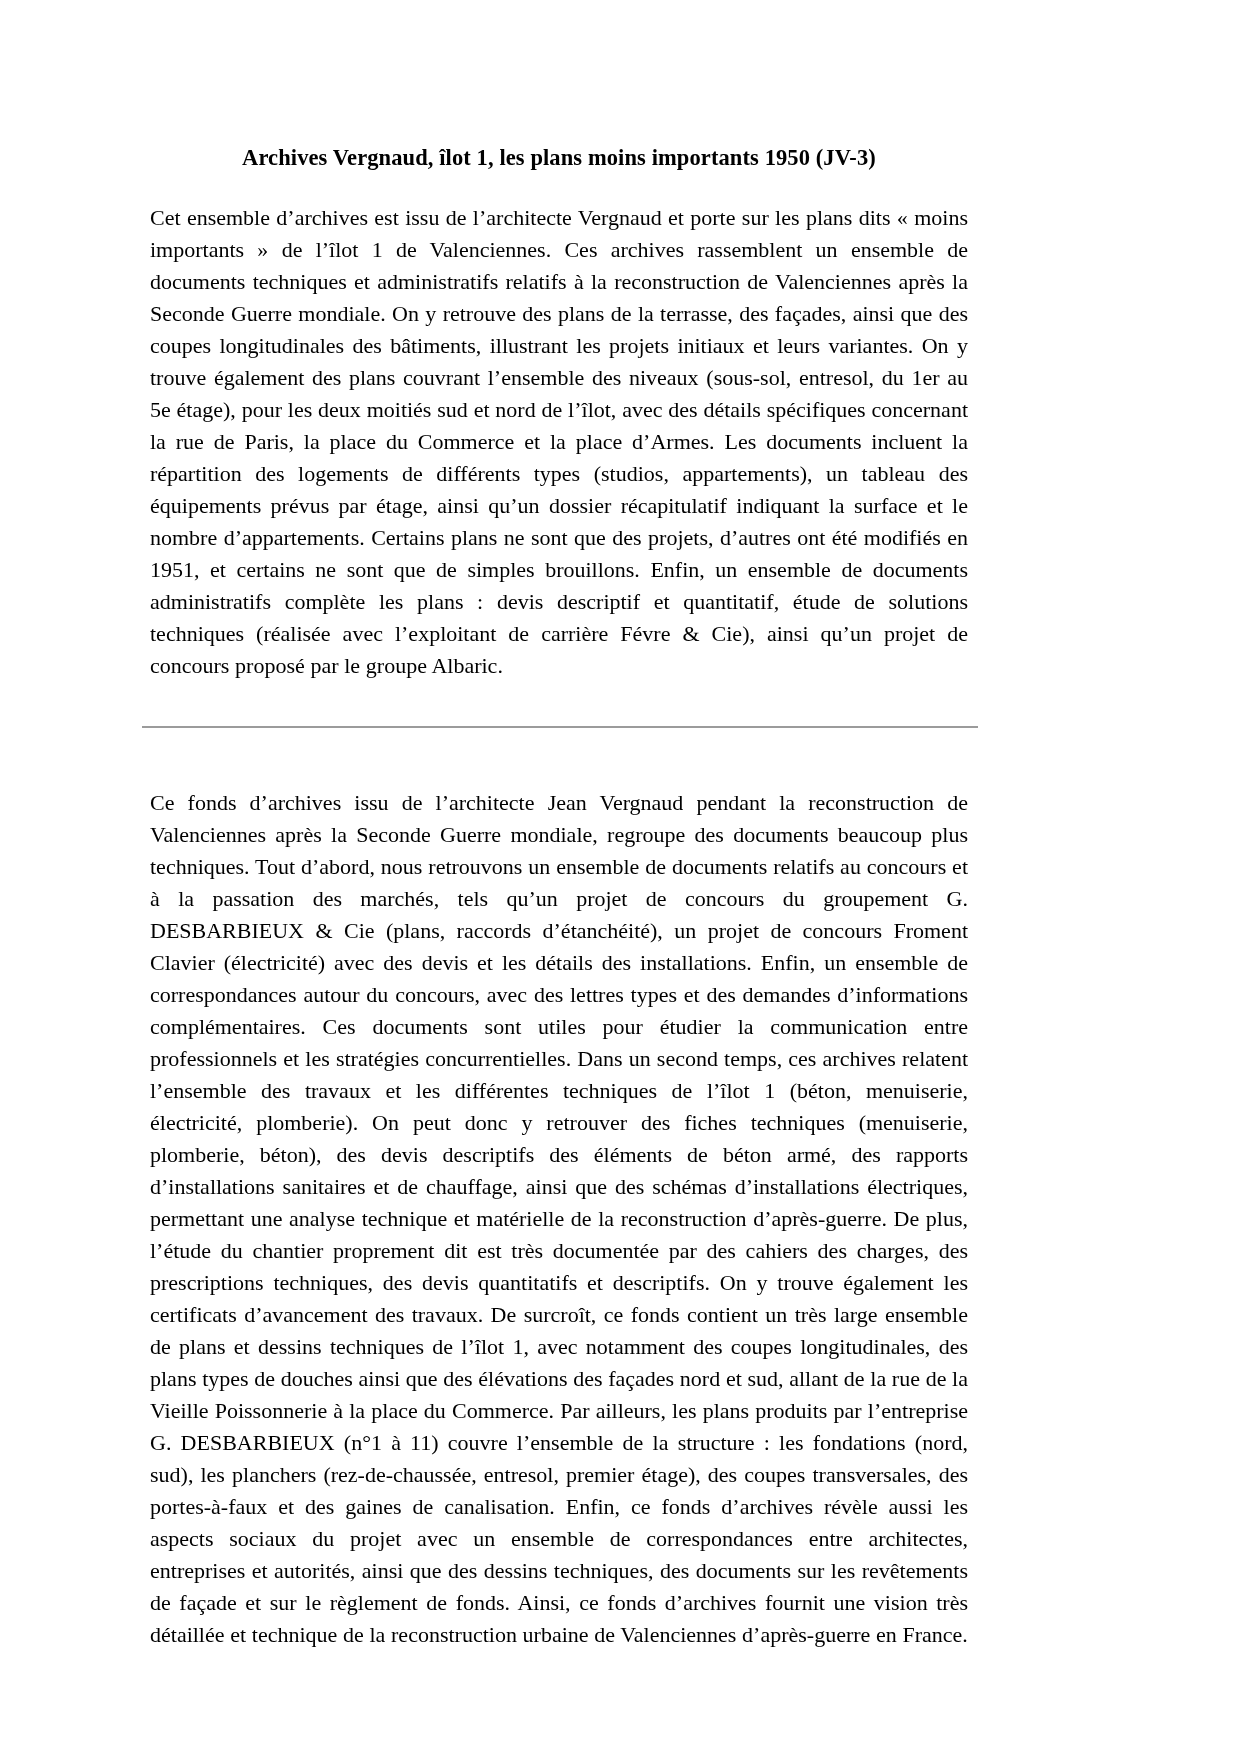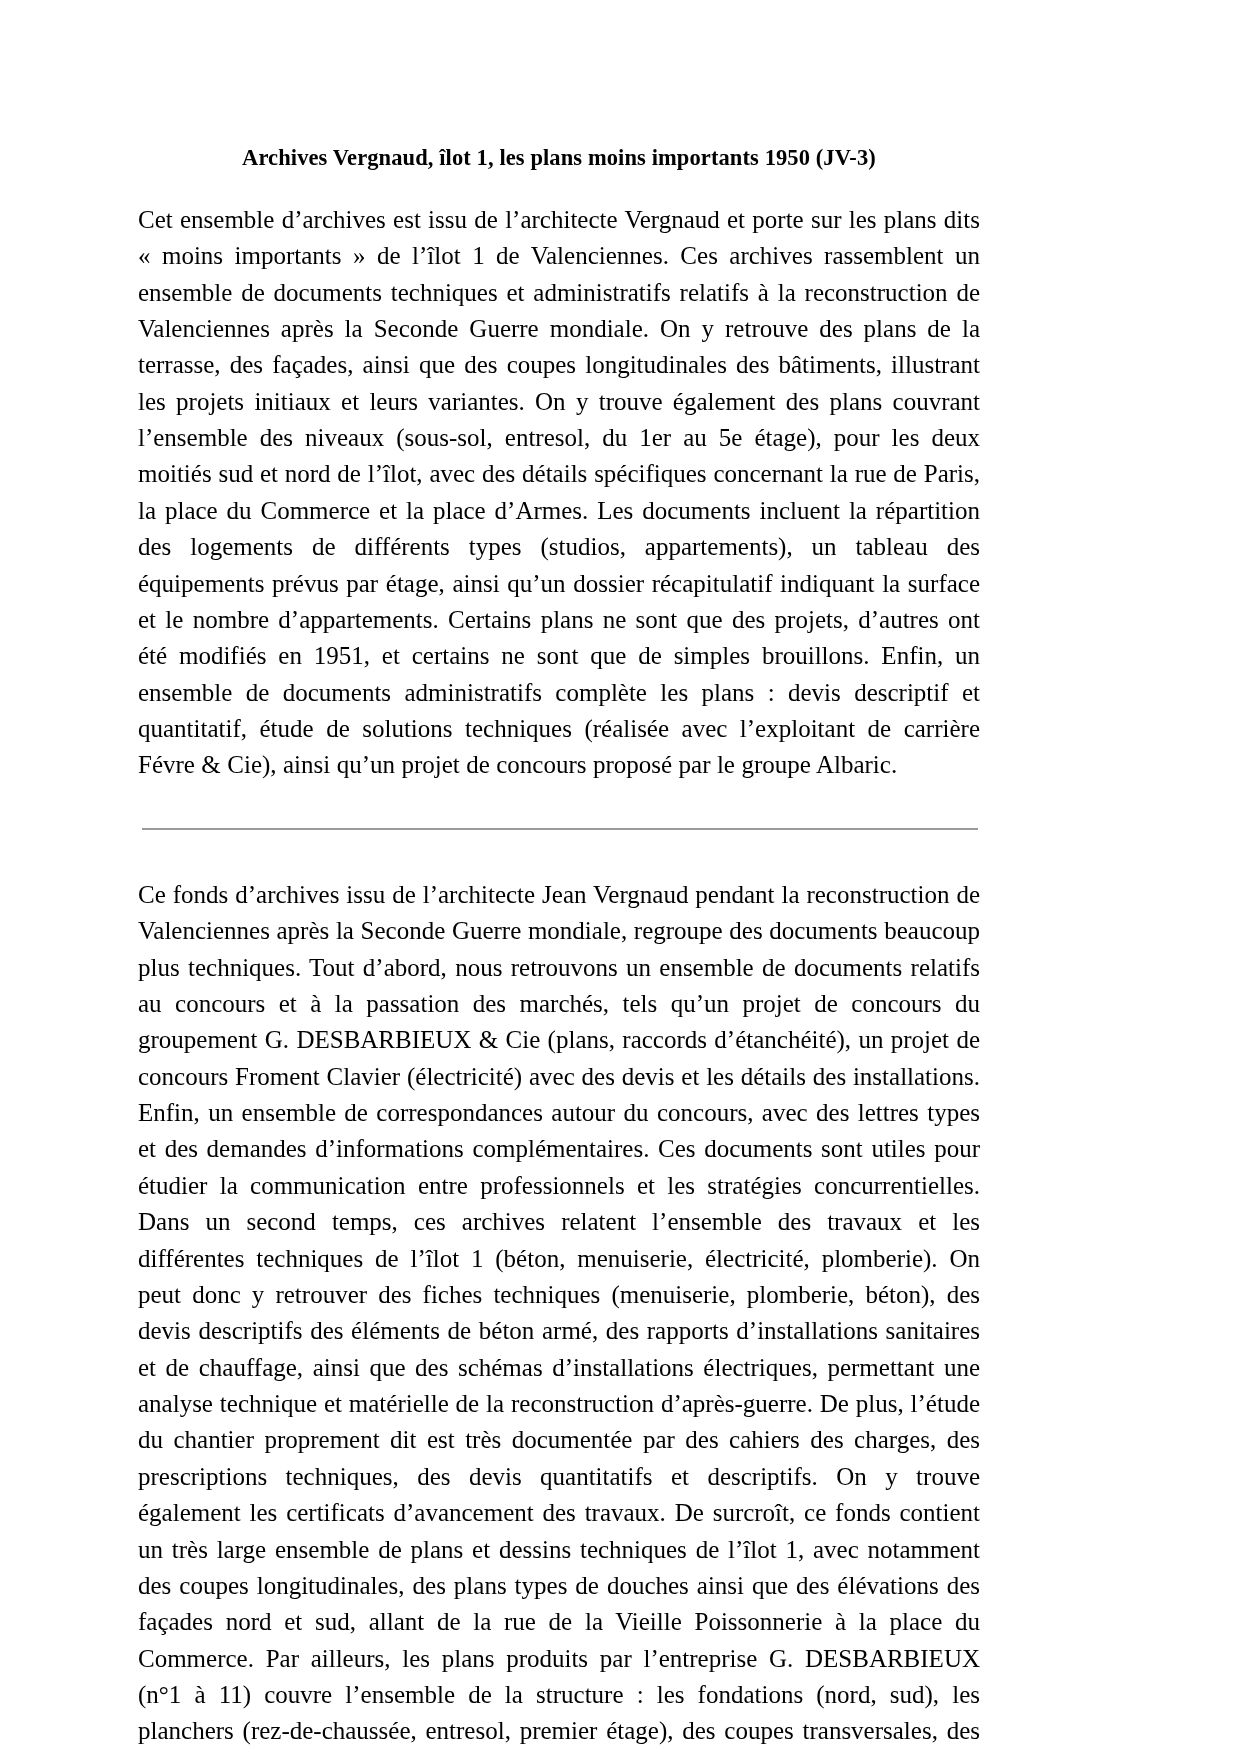--- a/index.html
+++ b/index.html
@@ -36,25 +36,25 @@
     text-align: center;
     margin: 0;
     padding: 0;
     line-height: 1.28;
     letter-spacing: 0.1px;
   }
   .title-block-1 {
     margin-bottom: 29px;
   }
   .body-text {
-    font-size: 25px;
+    font-size: 22px;
     line-height: 1.455;
     text-align: justify;
     text-justify: inter-word;
-    margin: 0;
+    margin: 12px;
     padding: 0;
     hyphens: none;
     word-spacing: 0.2px;
   }
   .divider-wrap {
     margin-top: 44px;
     margin-bottom: 0;
     padding: 0;
     height: 1px;
   }

